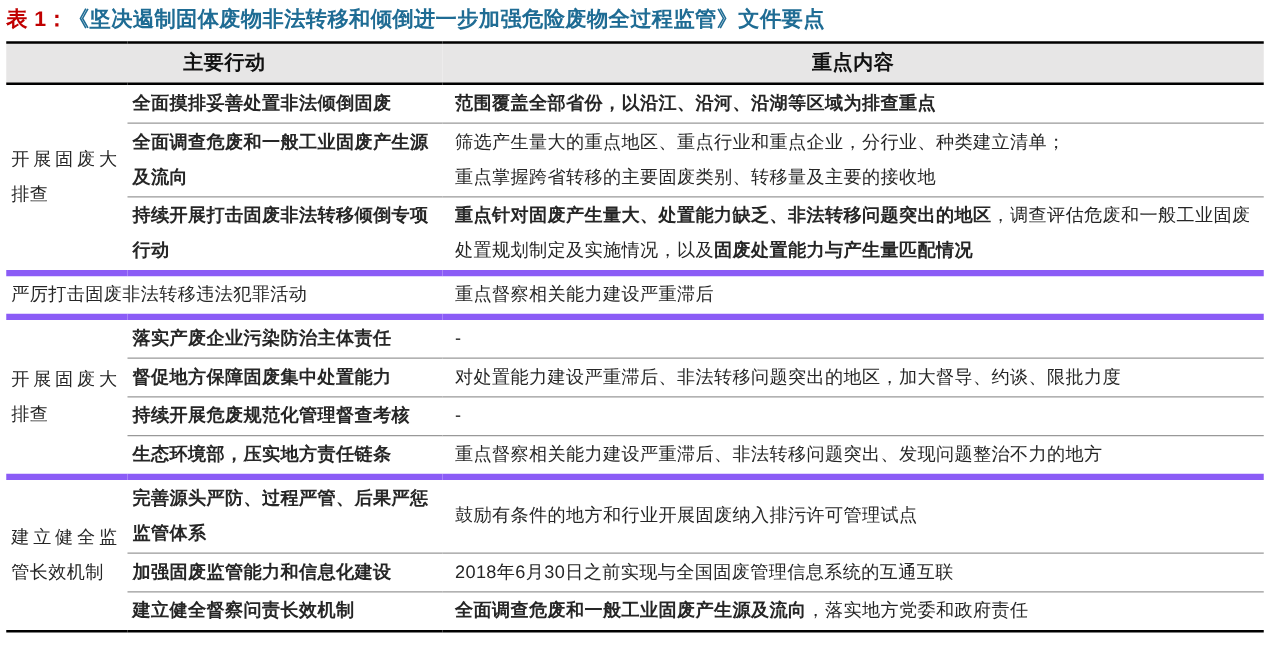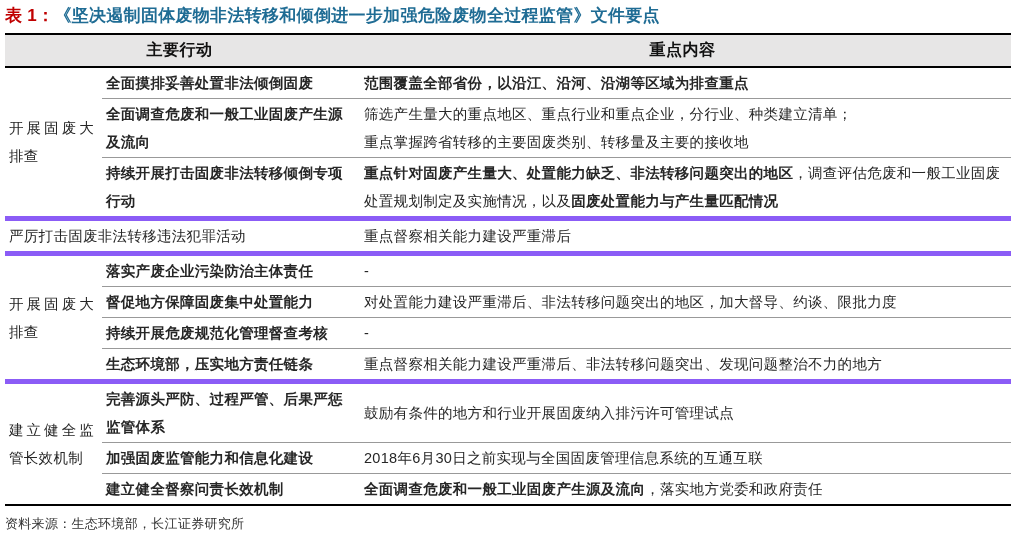--- a/index.html
+++ b/index.html
@@ -155,15 +155,14 @@
         <td class="ccol">2018年6月30日之前实现与全国固废管理信息系统的互通互联</td>
       </tr>
       <tr class="sub">
         <td class="acol">建立健全督察问责长效机制</td>
         <td class="ccol"><span class="b">全面调查危废和一般工业固废产生源及流向</span><span>，落实地方党委和政府责任</span></td>
       </tr>
 
     </tbody>
   </table>
 
-  <div class="source-note">资料来源：生态环境部，长江证券研究所</div>
 
 </div>
 
 </body></html>

